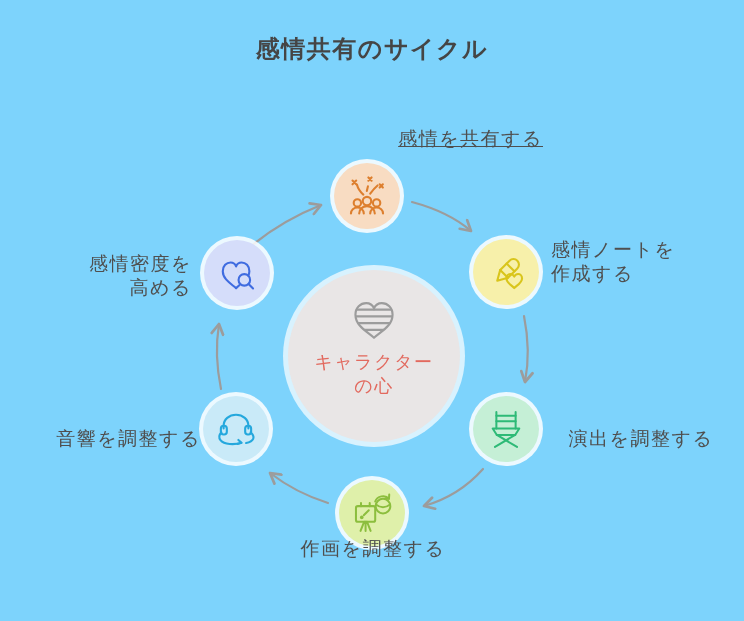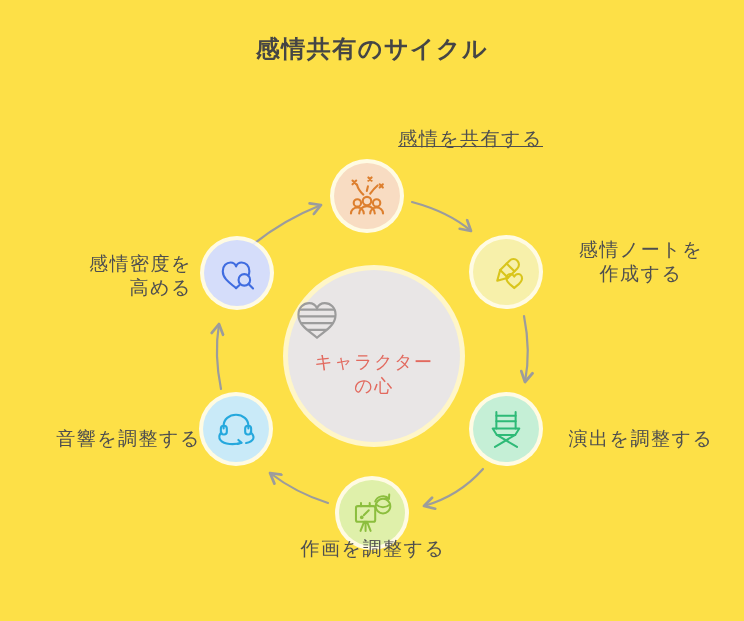--- a/index.html
+++ b/index.html
@@ -17,21 +17,21 @@
     font-size: 24px; font-weight: bold;
     letter-spacing: 1.5px;
     color: #454545;
   }
   .arrows { position: absolute; left: 0; top: 0; z-index: 1; }
   .center-node {
     position: absolute; left: 288px; top: 270px;
     width: 172px; height: 172px;
     border-radius: 50%;
     box-shadow: 0 0 0 5px rgba(255,255,255,0.7);
-    display: flex; flex-direction: column; 
+    display: flex; flex-direction: column; align-items: center;
     padding-top: 21px; box-sizing: border-box;
     z-index: 2;
   }
   .center-node svg { width: 58px; height: 54px; }
   .center-label {
     margin-top: 5px;
     font-size: 18px; letter-spacing: 1.5px;
     line-height: 1.32; text-align: center;
     white-space: pre-line;
   }
@@ -60,21 +60,21 @@
   .l-top          { left: 203px; top: 126px; width: 340px; text-align: right; text-decoration: underline; }
   .l-right-top    { left: 551px; top: 237px; width: 180px; text-align: left; }
   .l-right-bottom { left: 551px; top: 426px; width: 180px; text-align: center; }
   .l-bottom       { left: 203px; top: 536px; width: 340px; text-align: center; }
   .l-left-bottom  { left: 21px;  top: 426px; width: 180px; text-align: right; }
   .l-left-top     { left: 12px;  top: 235px; width: 180px; text-align: right; margin-top: 16px; }
 </style>
 </head>
 <body>
 
-<div class="canvas" style="background-color: #fde047;">
+<div class="canvas" style="background-color: #7dd3fc;">
 
   <h1 class="title" style="color: rgb(69, 69, 69);">感情共有のサイクル</h1>
 
   <svg class="arrows" width="744" height="621" viewBox="0 0 744 621" style="color: rgb(156, 156, 156);">
     <defs>
       <marker id="ah" viewBox="0 0 10 10" refX="8.5" refY="5" markerWidth="6.5" markerHeight="6.5" orient="auto">
         <path d="M1.5,1 L8.5,5 L1.5,9" fill="none" stroke="currentColor" stroke-width="1.9" stroke-linecap="round" stroke-linejoin="round"></path>
       </marker>
     </defs>
     <g fill="none" stroke="currentColor" stroke-width="2.2" stroke-linecap="round">
@@ -182,21 +182,21 @@
       <g fill="none" stroke="currentColor" stroke-width="2.3" stroke-linecap="round" stroke-linejoin="round">
         <path d="M23,40.5 C18,36 8.5,31 8.5,22 C8.5,16.2 12.5,12.5 17,12.5 C19.7,12.5 22,14 23,16.8 C24,14 26.3,12.5 29,12.5 C33.5,12.5 37.5,16.2 37.5,22 C37.5,23.8 37,25.4 36.2,26.9"></path>
         <path d="M23,40.5 L26.8,37.1"></path>
         <circle cx="32" cy="31.5" r="6.3"></circle>
         <path d="M36.6,35.9 L41.5,40.8"></path>
       </g>
     </svg>
   </div>
 
   <div class="node-label l-top" style="color: rgb(79, 79, 79);">感情を共有する</div>
-  <div class="node-label l-right-top" style="color: rgb(79, 79, 79); text-align: center;">感情ノートを
+  <div class="node-label l-right-top" style="color: rgb(79, 79, 79);">感情ノートを
 作成する</div>
   <div class="node-label l-right-bottom" style="color: rgb(79, 79, 79);">演出を調整する</div>
   <div class="node-label l-bottom" style="color: rgb(79, 79, 79);">作画を調整する</div>
   <div class="node-label l-left-bottom" style="color: rgb(79, 79, 79);">音響を調整する</div>
   <div class="node-label l-left-top" style="color: rgb(79, 79, 79);">感情密度を
 高める</div>
 
 </div>
 
 </body></html>

